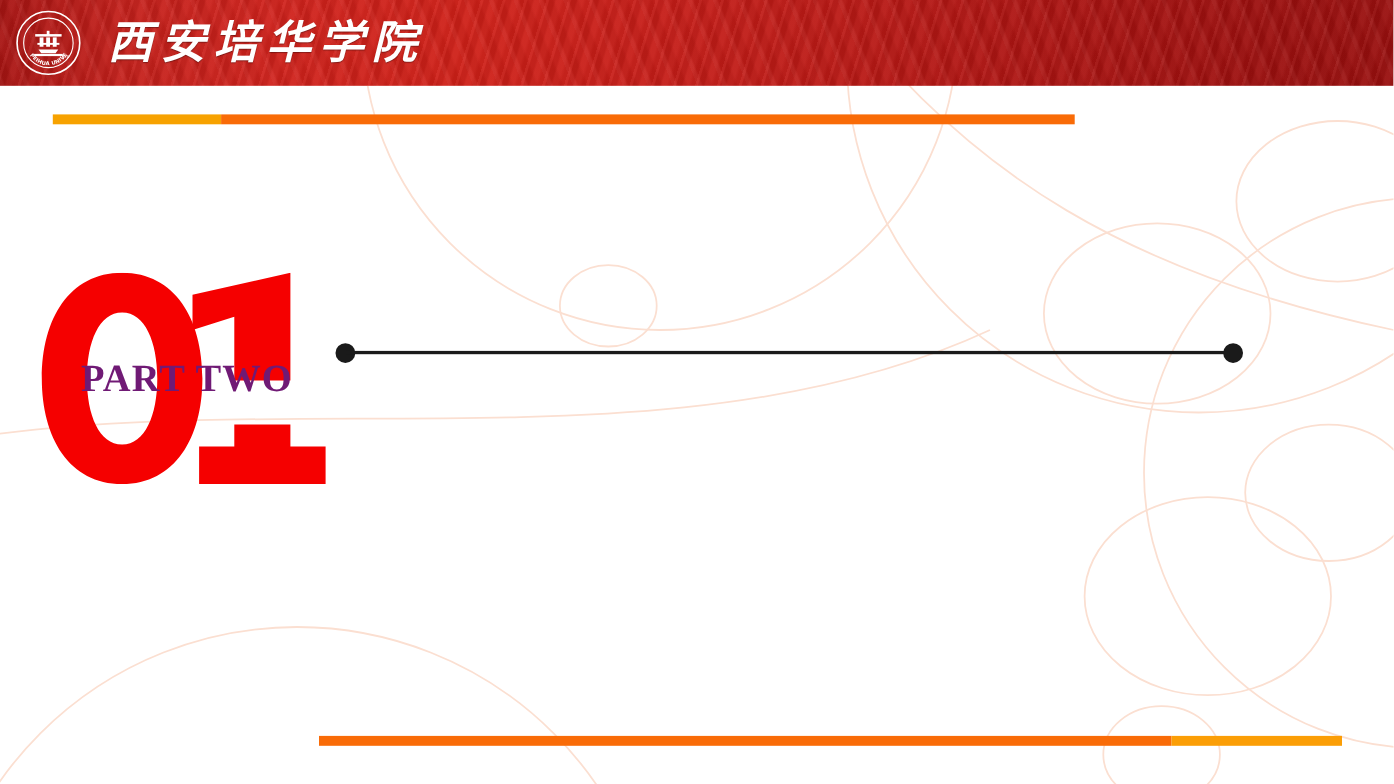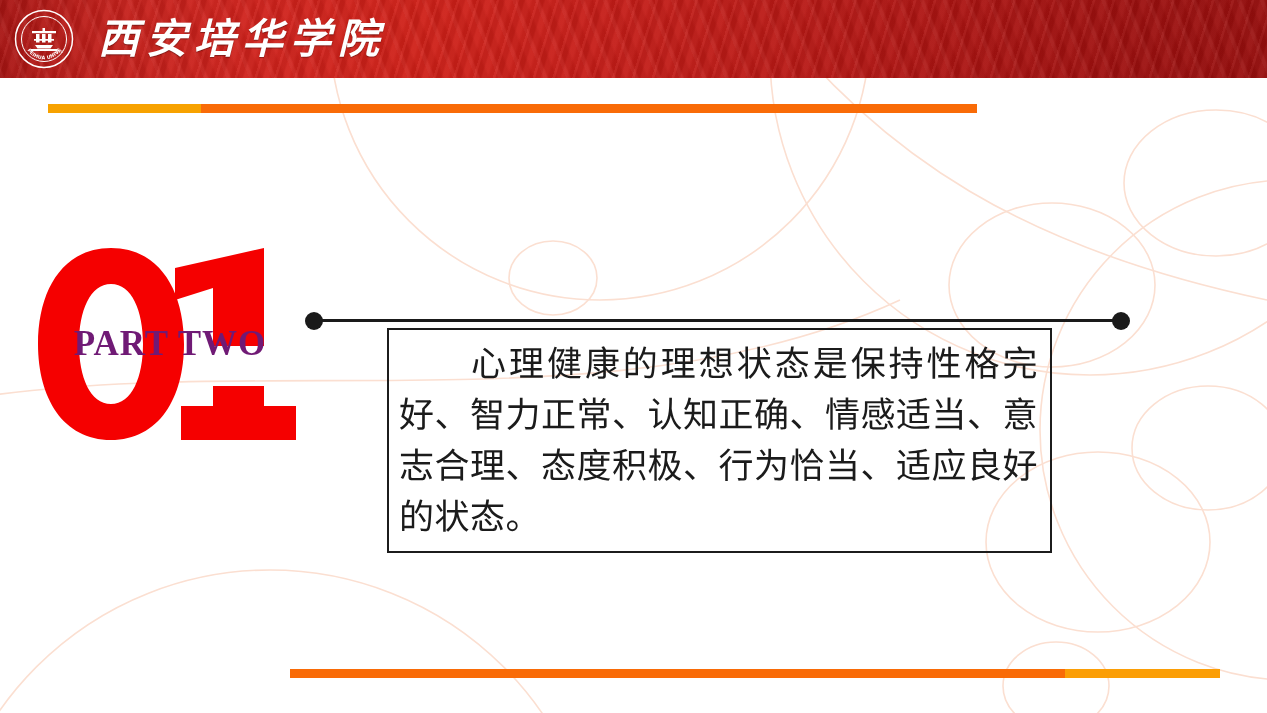--- a/index.html
+++ b/index.html
@@ -269,17 +269,14 @@
 
   <div class="part-label">PART TWO</div>
 
 
   <div class="connector">
     <span class="connector-dot left"></span>
     <span class="connector-line"></span>
     <span class="connector-dot right"></span>
   </div>
 
-  <div class="text-box">
-    <p>心理健康的理想状态是保持性格完好、智力正常、认知正确、情感适当、意志合理、态度积极、行为恰当、适应良好的状态。</p>
-  </div>
 
 </div>
 
 </body></html>

